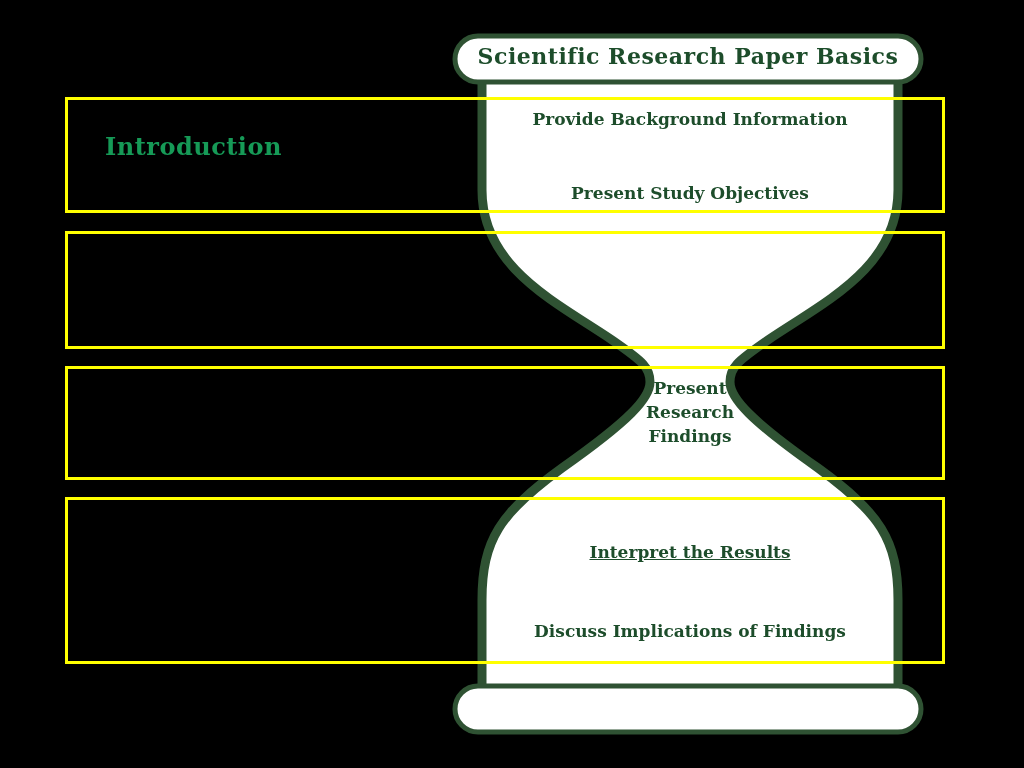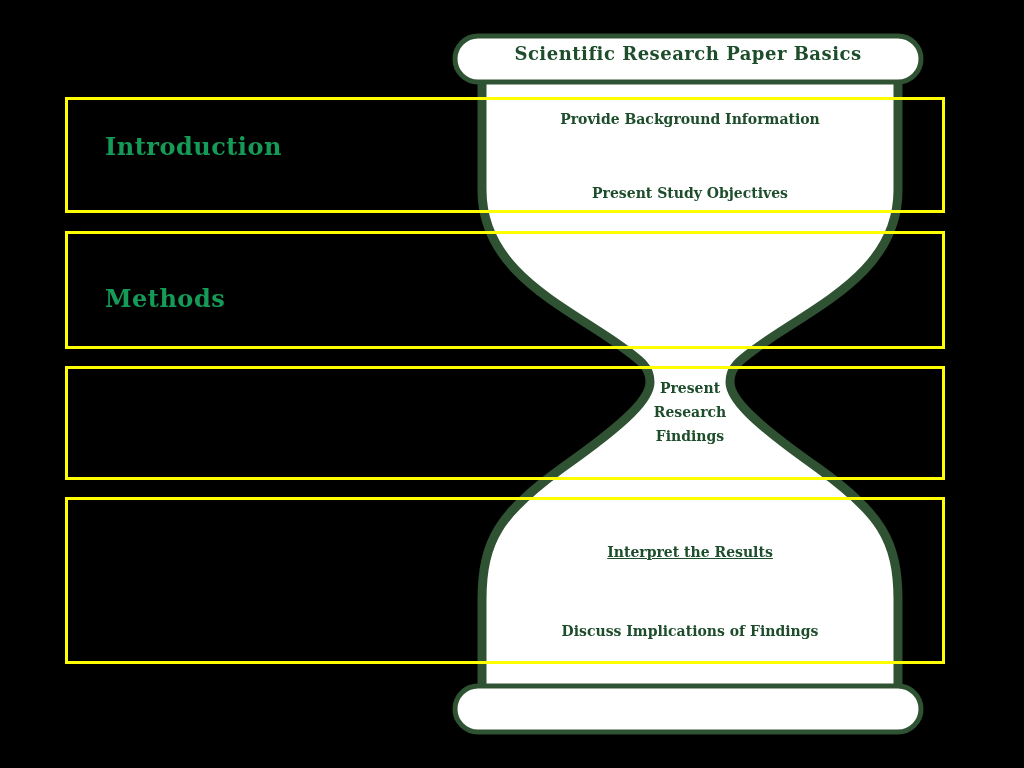--- a/index.html
+++ b/index.html
@@ -9,21 +9,21 @@
     height: 768px;
     background: #000000;
     overflow: hidden;
     font-family: "DejaVu Serif", "Liberation Serif", serif;
   }
   .layer { position: absolute; left: 0; top: 0; }
   .title-text {
     position: absolute;
     left: 455px; top: 43px; width: 466px;
     text-align: center;
-    font-size: 18px;
+    font-size: 22px;
     font-weight: bold;
     color: #1d4d2b;
     letter-spacing: 0.5px;
   }
   .section-box {
     position: absolute;
     left: 65px;
     width: 880px;
     border: 3px solid #ffff00;
     box-sizing: border-box;
@@ -43,21 +43,21 @@
   }
   .label-introduction { top: 132px; }
   .label-methods      { top: 284px; }
   .label-results      { top: 406px; }
   .label-discussion   { top: 550px; }
   .glass-text {
     position: absolute;
     left: 505px;
     width: 370px;
     text-align: center;
-    font-size: 14px;
+    font-size: 17px;
     font-weight: bold;
     color: #1d4d2b;
     white-space: pre-line;
     line-height: 24px;
   }
   .t-background   { top: 107px; }
   .t-objectives   { top: 181px; }
   .t-design       { top: 253px; }
   .t-findings     { top: 376px; }
   .t-interpret    { top: 540px; text-decoration: underline; }
@@ -91,21 +91,20 @@
   </svg>
 
   <div class="title-text">Scientific Research Paper Basics</div>
 
   <div class="section-box box-introduction"></div>
   <div class="section-box box-methods"></div>
   <div class="section-box box-results"></div>
   <div class="section-box box-discussion"></div>
 
   <div class="section-label label-introduction">Introduction</div>
-  <div class="section-label label-methods">Methods</div>
 
   <div class="glass-text t-background">Provide Background Information</div>
   <div class="glass-text t-objectives">Present Study Objectives</div>
   <div class="glass-text t-findings">Present
 Research
 Findings</div>
   <div class="glass-text t-interpret">Interpret the Results</div>
   <div class="glass-text t-implications">Discuss Implications of Findings</div>
 
 </div>

